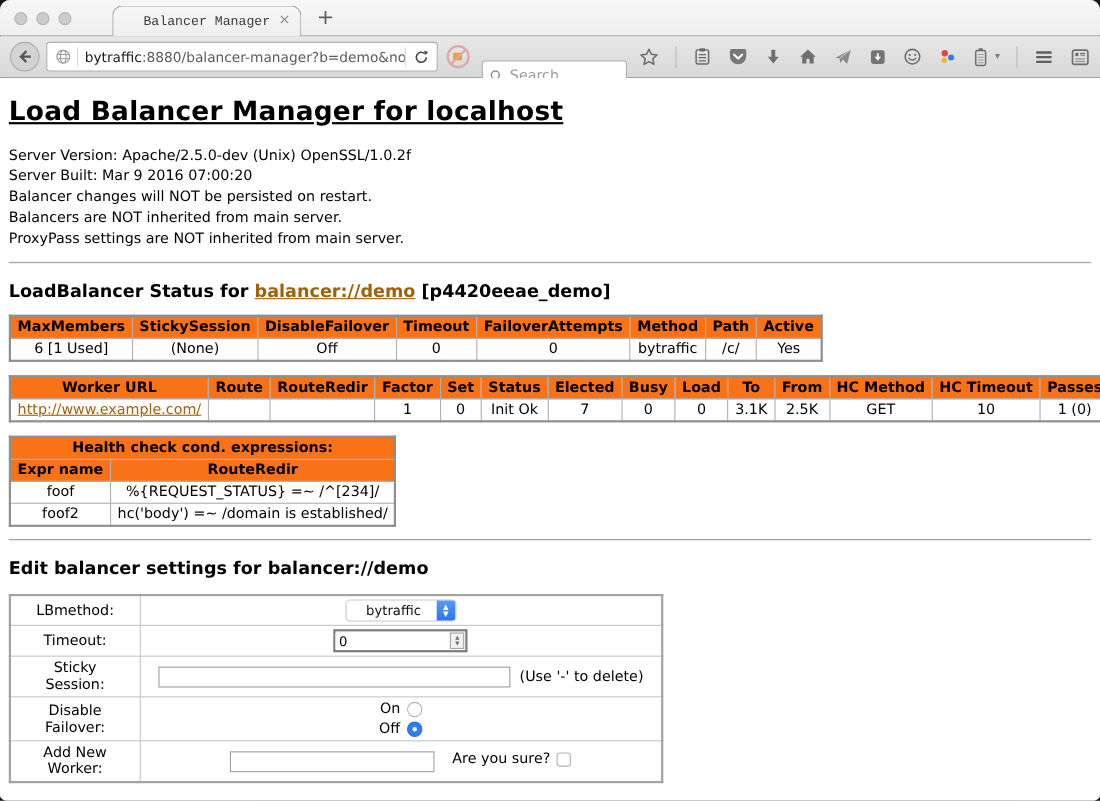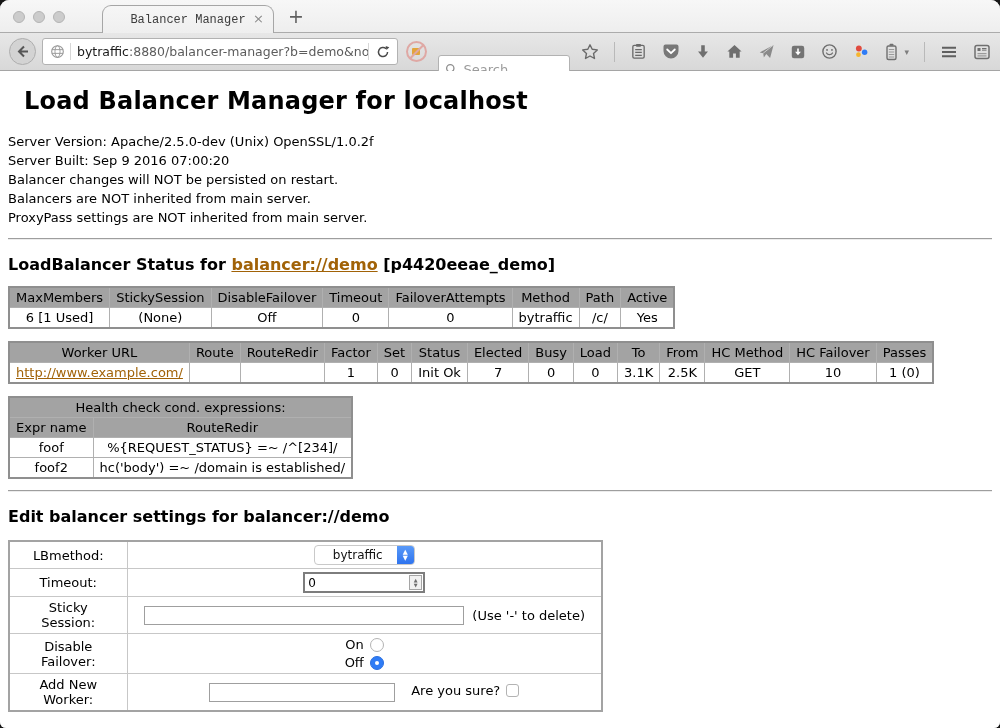--- a/index.html
+++ b/index.html
@@ -41,30 +41,30 @@
   .search-bar input { border:none; outline:none; width:100px; font-size:13px; color:#444;
                       font-family:"DejaVu Sans", sans-serif; background:transparent; margin-left:5px; }
   .search-bar input::placeholder { color:#9b9b9b; }
   .icon-strip { display:flex; align-items:center; margin-left:11px; gap:15px; }
   .icon-strip .vdiv { width:1px; height:20px; background:#b9b9b9; }
   .icon { display:flex; align-items:center; }
   .caret { font-size:9px; color:#7e7e7e; margin-left:-9px; }
 
   
   .page { flex:1 1 auto; background:#fff; padding:0 8px; overflow:hidden; font-size:13px; color:#000; }
-  h1 { font-size:24px; margin:16px 16px 17px; letter-spacing:0.2px; }
+  h1 { font-size:24px; margin:16px 0 17px; letter-spacing:0.2px;text-decoration:underline; }
   .srv-line { line-height:19px; }
   hr { border:none; border-top:1px solid #9e9e9e; border-bottom:1px solid #ececec; margin:11px 0; }
   h3 { font-size:16px; margin:15px 0 12px; }
   a.plink { color:#a16207; text-decoration:underline; }
 
   table.grid { border-collapse:collapse; border:2px solid #8f8f8f; margin-bottom:12px; }
   table.grid th, table.grid td { border:1px solid #b0b0b0; padding:2px 6px; font-size:13px;
                                  text-align:center; white-space:nowrap; }
-  table.grid th { background:#a3a3a3; font-weight:normal; }
+  table.grid th { background:#f97316; font-weight:bold; }
   td.left { text-align:left; }
 
   
   table.form { border-collapse:collapse; border:2px solid #a3a3a3; width:595px; margin-top:14px; }
   table.form td { border:1px solid #c7c7c7; font-size:13px; padding:3px 16px; text-align:center; }
   td.flabel { width:118px; }
   .mac-select { display:inline-flex; align-items:center; height:20px; background:#fff;
                 border:1px solid #c9c9c9; border-radius:4px; overflow:hidden; }
   .mac-select .val { font-size:12px; padding:0 14px 0 18px; color:#111; }
   .mac-select .step { width:17px; height:20px; background:linear-gradient(#5b9bf8,#2d72ee); color:#fff;
@@ -234,21 +234,21 @@
         </svg>
       </span>
     </div>
   </div>
 
   <div class="page">
     <h1>Load Balancer Manager for localhost</h1>
 
     <div>
       <div class="srv-line">Server Version: Apache/2.5.0-dev (Unix) OpenSSL/1.0.2f</div>
-      <div class="srv-line">Server Built: Sep 9 2016 07:00:20</div>
+      <div class="srv-line">Server Built: Mar 9 2016 07:00:20</div>
       <div class="srv-line">Balancer changes will NOT be persisted on restart.</div>
       <div class="srv-line">Balancers are NOT inherited from main server.</div>
       <div class="srv-line">ProxyPass settings are NOT inherited from main server.</div>
     </div>
 
     <hr>
 
     <h3><span>LoadBalancer Status for </span><a class="plink" href="#">balancer://demo</a><span> [p4420eeae_demo]</span></h3>
 
     <table class="grid">
@@ -284,21 +284,21 @@
         <th>RouteRedir</th>
         <th>Factor</th>
         <th>Set</th>
         <th>Status</th>
         <th>Elected</th>
         <th>Busy</th>
         <th>Load</th>
         <th>To</th>
         <th>From</th>
         <th>HC Method</th>
-        <th>HC Failover</th>
+        <th>HC Timeout</th>
         <th>Passes</th>
 
       </tr>
       <tr>
         <td class="left"><a class="plink" href="#">http://www.example.com/</a></td>
         <td></td>
         <td></td>
         <td>1</td>
         <td>0</td>
         <td>Init Ok</td>

